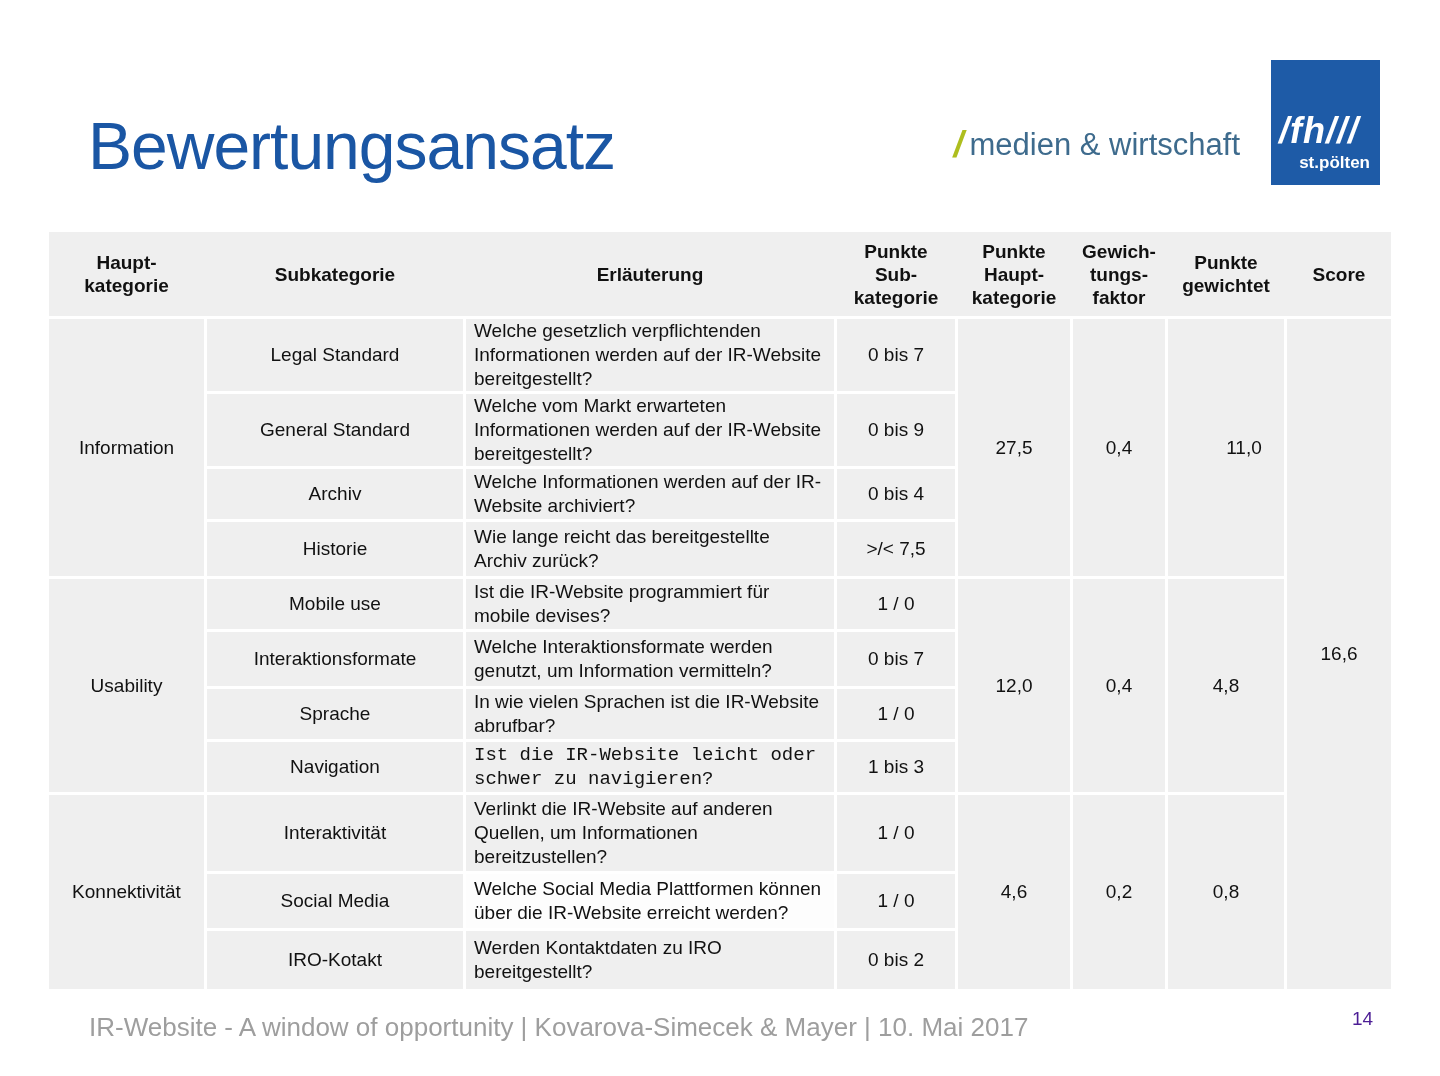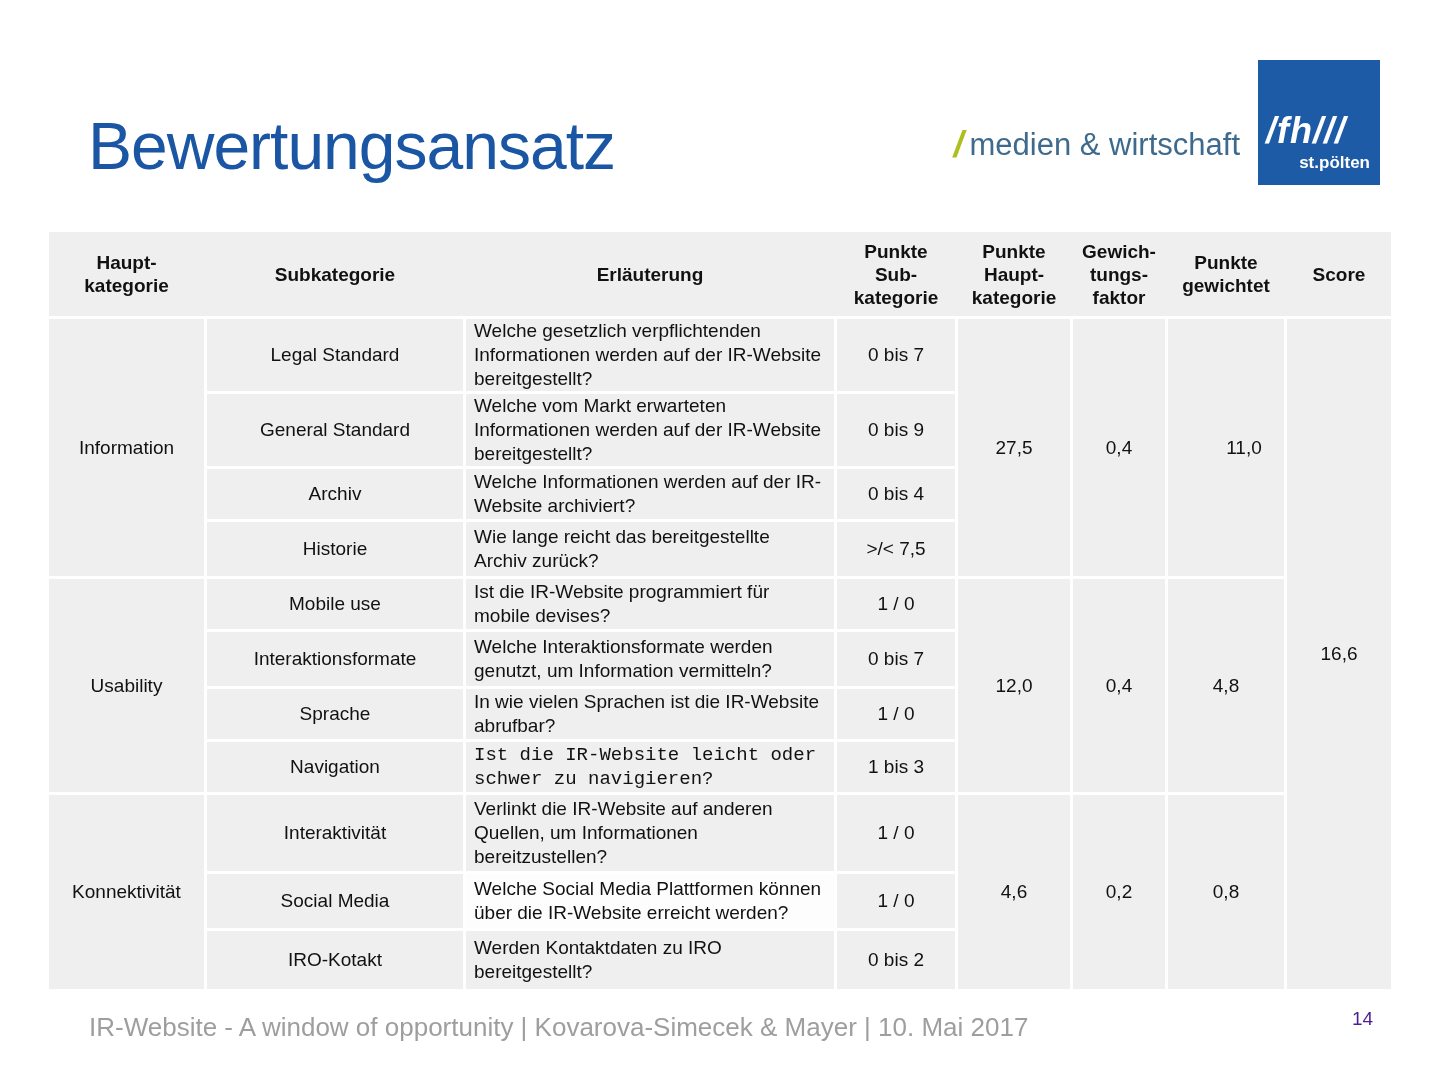--- a/index.html
+++ b/index.html
@@ -9,21 +9,21 @@
 
   
   .title{position:absolute;left:88px;top:108px;margin:0;font-size:66px;font-weight:400;
          color:#1a56a4;letter-spacing:-1px;}
 
   
   .logo-line{position:absolute;top:124px;right:200px;white-space:nowrap;}
   .logo-slash{font-size:36px;font-weight:700;font-style:italic;color:#aebe1e;
               margin-right:6px;vertical-align:-2px;}
   .logo-dept{font-size:31px;font-weight:400;color:#3e6b8d;}
-  .logo-square{position:absolute;top:60px;right:60px;width:122px;height:125px;
+  .logo-square{position:absolute;top:60px;right:60px;width:109px;height:125px;
                background:#1e5ba7;color:#fff;}
   .logo-fh{position:absolute;left:8px;bottom:33px;font-size:36px;font-weight:700;
            font-style:italic;letter-spacing:1px;}
   .logo-city{position:absolute;right:10px;bottom:12px;font-size:17px;font-weight:700;}
 
   
   .tbl{position:absolute;left:49px;top:232px;display:grid;
        grid-template-columns:155px 256px 368px 118px 112px 92px 116px 104px;
        grid-template-rows:84px 72px 72px 50px 54px 50px 54px 50px 50px 76px 54px 58px;
        gap:3px;}

